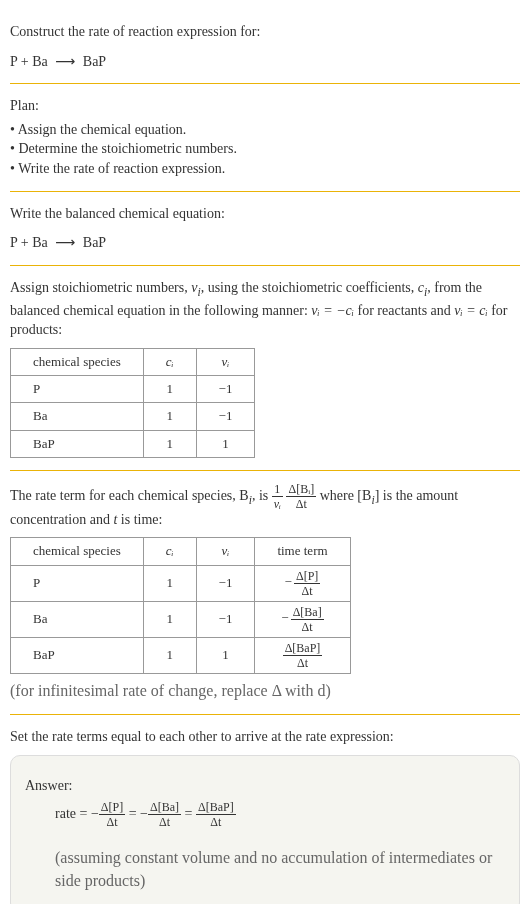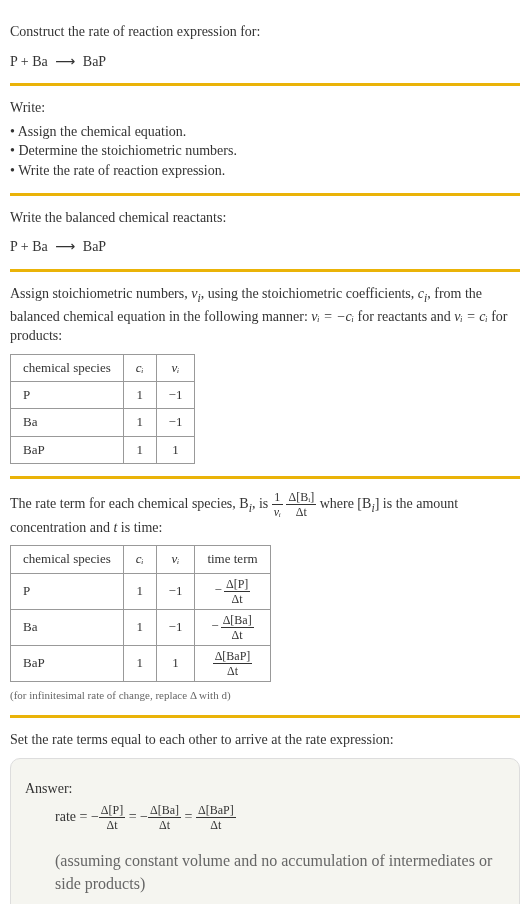--- a/index.html
+++ b/index.html
@@ -10,21 +10,21 @@
     body {
       font-family: Georgia, 'Times New Roman', serif;
       font-size: 14px;
       color: #333;
       background: #fff;
       padding: 10px;
       width: 530px;
       line-height: 1.4;
     }
     .section {
-      border-bottom: 3px solid #eab308;
+      border-bottom: 1px solid #eab308;
       padding: 12px 0;
     }
     .section:last-of-type {
       border-bottom: none;
     }
     .equation {
       margin-top: 10px;
     }
     .arrow {
       display: inline-block;
@@ -36,21 +36,21 @@
     .plan-item {
       display: block;
     }
     table {
       border-collapse: collapse;
       margin-top: 8px;
       font-size: 13px;
     }
     th, td {
       border: 1px solid #999;
-      padding: 4px 12px;
+      padding: 4px 22px;
       text-align: left;
     }
     th {
       font-weight: normal;
       background: #fff;
     }
     td.center, th.center {
       text-align: center;
     }
     .sub {
@@ -93,48 +93,48 @@
     .answer-note {
       font-size: 16px;
       color: #666;
       margin-left: 30px;
     }
     .inline-frac {
       display: inline-block;
       vertical-align: middle;
     }
     .rate-term-note {
-      font-size: 11px;
+      font-size: 16px;
       color: #666;
       margin-top: 6px;
     }
   </style>
 </head>
 <body>
 
 <div class="section">
   <div>Construct the rate of reaction expression for:</div>
   <div class="equation">
     <span>P + Ba</span>
     <span class="arrow">⟶</span>
     <span>BaP</span>
   </div>
 </div>
 
 <div class="section">
-  <div>Write:</div>
+  <div>Plan:</div>
   <div class="plan-list">
     <span class="plan-item">• Assign the chemical equation.</span>
     <span class="plan-item">• Determine the stoichiometric numbers.</span>
     <span class="plan-item">• Write the rate of reaction expression.</span>
   </div>
 </div>
 
 <div class="section">
-  <div>Write the balanced chemical reactants:</div>
+  <div>Write the balanced chemical equation:</div>
   <div class="equation">
     <span>P + Ba</span>
     <span class="arrow">⟶</span>
     <span>BaP</span>
   </div>
 </div>
 
 <div class="section">
   <div>
     <span>Assign stoichiometric numbers, </span><span class="sub"><span>ν</span><sub>i</sub></span><span>, using the stoichiometric coefficients, </span><span class="sub"><span>c</span><sub>i</sub></span><span>, from the balanced chemical equation in the following manner: </span><span class="sub">νᵢ = −cᵢ</span><span> for reactants and </span><span class="sub">νᵢ = cᵢ</span><span> for products:</span>

